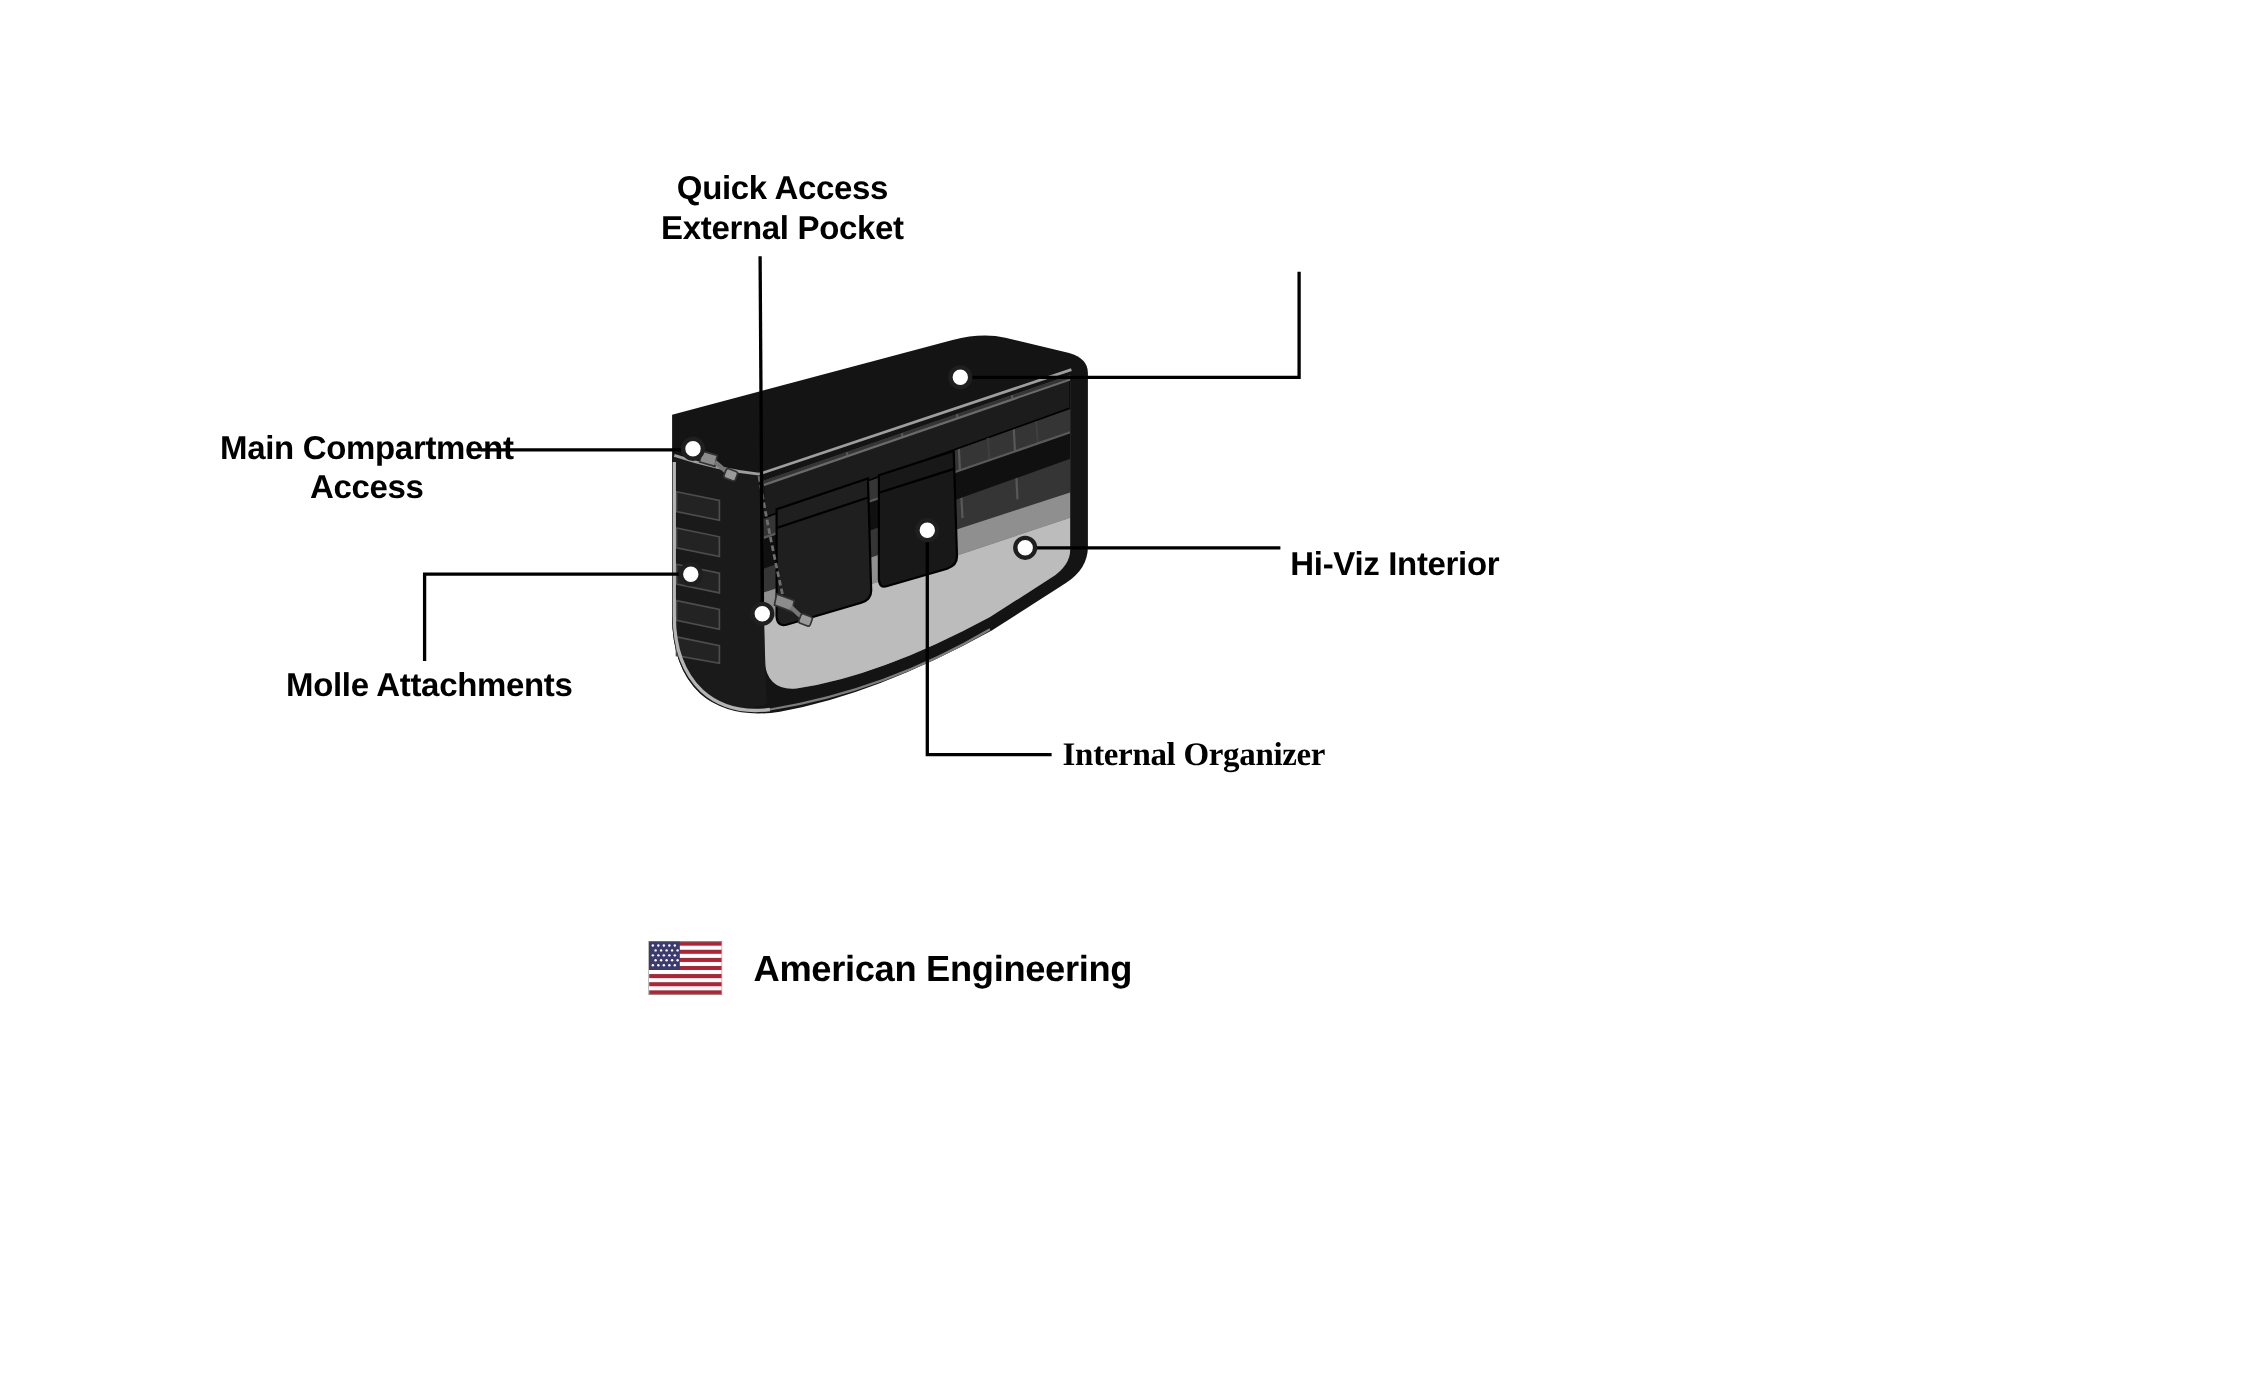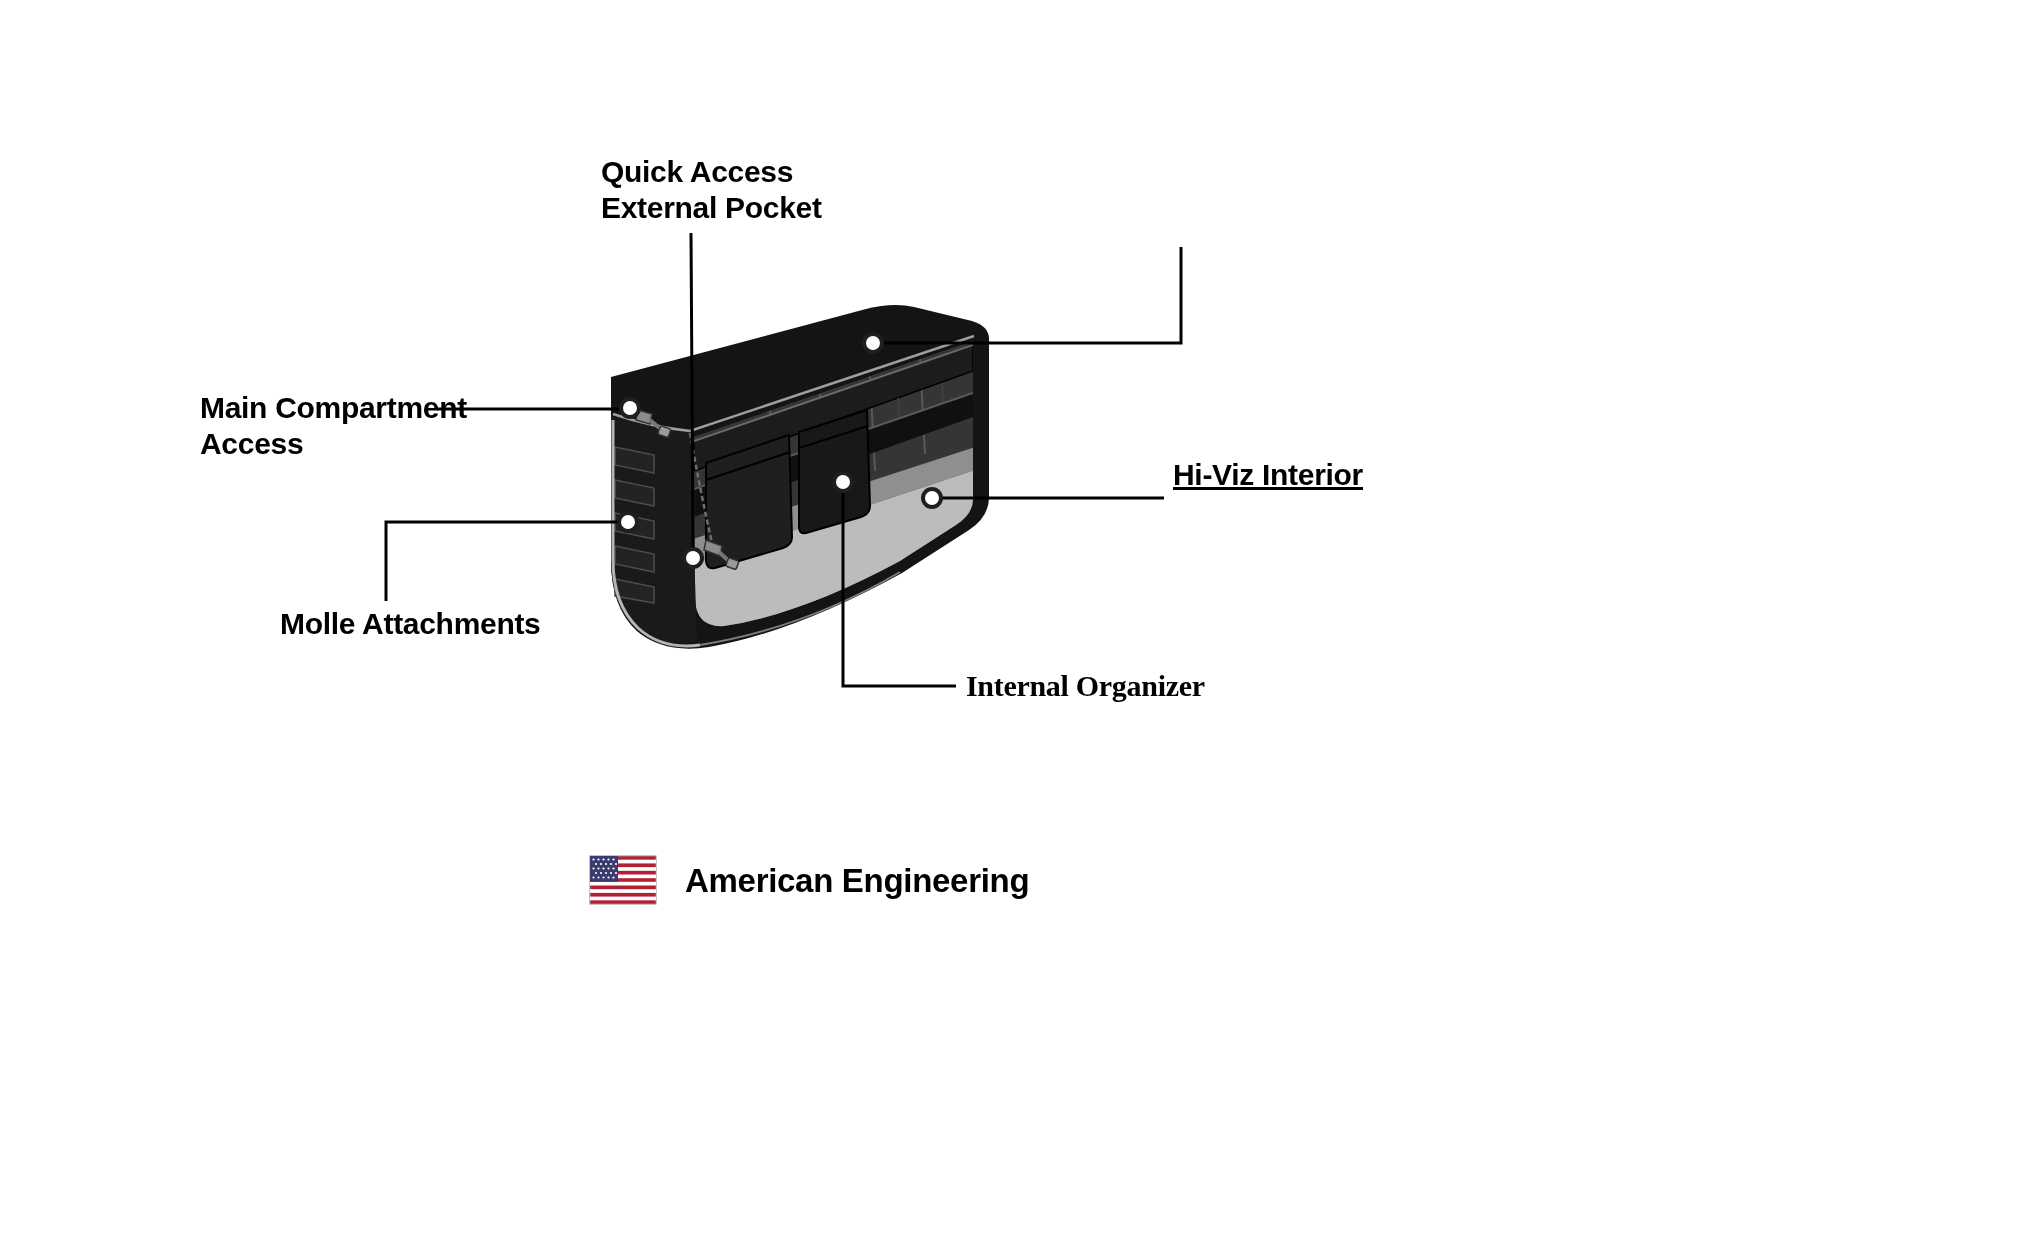--- a/index.html
+++ b/index.html
@@ -2,20 +2,21 @@
 <html><head>
 <meta charset="utf-8">
 <style>
   html,body{margin:0;padding:0;background:#ffffff;}
   .canvas{
     position:relative;
     width:2044px;height:1076px;
     background:#ffffff;
     font-family:"Liberation Sans",sans-serif;
     overflow:hidden;
+    text-align:center;
   }
   .scene{position:absolute;left:0;top:0;}
   .label{
     position:absolute;
     color:#000;
     font-weight:800;
     font-size:30px;
     line-height:36px;
     letter-spacing:-0.3px;
     white-space:nowrap;
@@ -171,25 +172,25 @@
     <span>Quick Access</span>
     <span>External Pocket</span>
   </div>
 
 
   <div class="label" style="left:200px; top:390px;">
     <span>Main Compartment</span>
     <span>Access</span>
   </div>
 
-  <div class="label" style="left:1173px; top:457px;text-decoration:underline;">
+  <div class="label" style="left:1173px; top:496px;">
     <span>Hi-Viz Interior</span>
   </div>
 
-  <div class="label" style="left:260px; top:606px;margin-left:20px;">
+  <div class="label" style="left:260px; top:606px;">
     <span>Molle Attachments</span>
   </div>
 
   <div class="label" style="left:966px; top:668px;font-family:Liberation Serif, serif;">
     <span>Internal Organizer</span>
   </div>
 
   <div class="footer-label" style="left:685px; top:861px;">American Engineering</div>
 
 </div>

